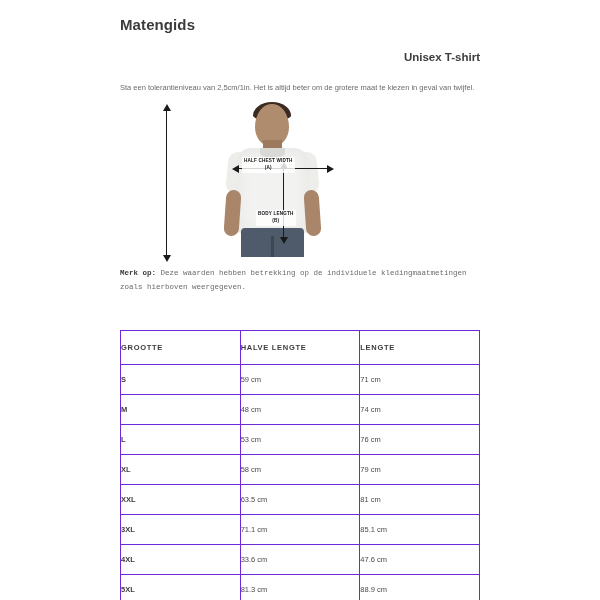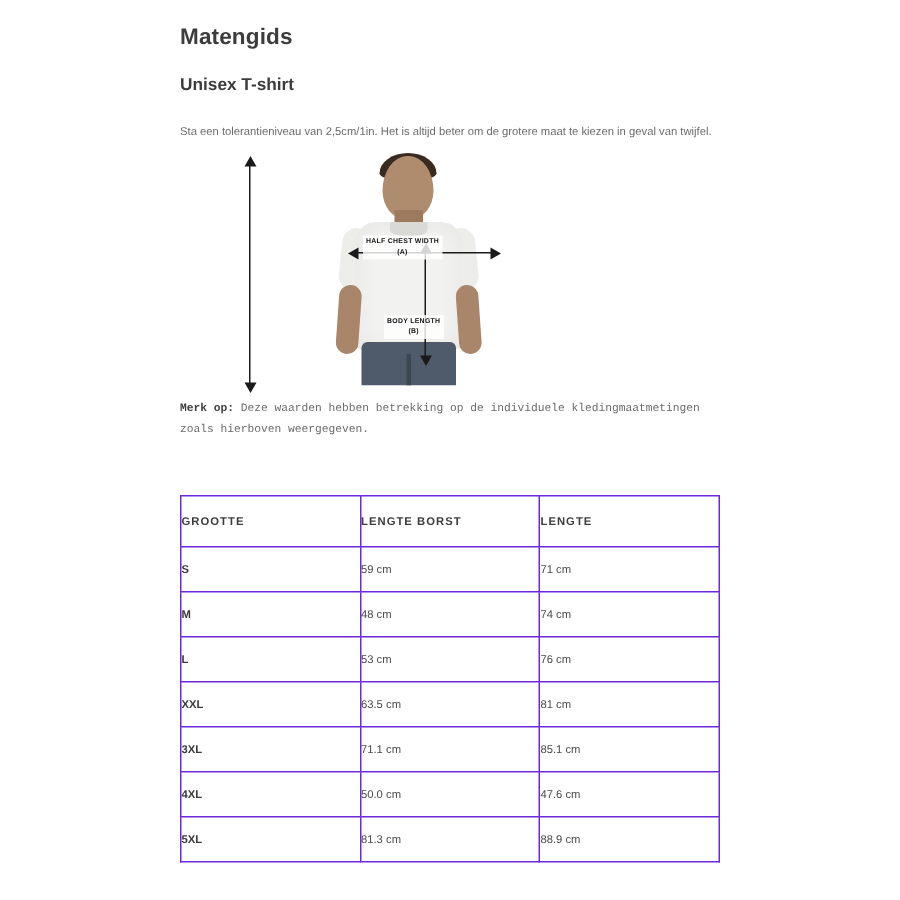--- a/index.html
+++ b/index.html
@@ -27,20 +27,21 @@
     font-weight: bold;
     color: #3c3c3c;
     margin: 0 0 0 0;
     letter-spacing: 0.1px;
   }
   .subtitle {
     font-size: 11.5px;
     font-weight: bold;
     color: #3c3c3c;
     margin: 18px 0 0 0;
+    text-align: right;
   }
   .intro {
     font-size: 7.5px;
     line-height: 1.75;
     color: #6b6b6b;
     margin: 18px 0 0 0;
     max-width: 360px;
   }
   
   .figure {
@@ -308,53 +309,58 @@
       <span>(B)</span>
     </div>
   </div>
 
   <p class="note"><b>Merk op:</b><span> Deze waarden hebben betrekking op de individuele kledingmaatmetingen zoals hierboven weergegeven.</span></p>
 
   <table class="size-table">
     <thead>
       <tr>
         <th>GROOTTE</th>
-        <th>LENGTE BORST</th>
+        <th>HALVE LENGTE</th>
         <th>LENGTE</th>
       </tr>
     </thead>
     <tbody>
       <tr>
         <td>S</td>
         <td>59 cm</td>
         <td>71 cm</td>
       </tr>
       <tr>
         <td>M</td>
         <td>48 cm</td>
         <td>74 cm</td>
       </tr>
       <tr>
         <td>L</td>
         <td>53 cm</td>
         <td>76 cm</td>
       </tr>
       <tr>
+        <td>XL</td>
+        <td>58 cm</td>
+        <td>79 cm</td>
+      </tr>
+      <tr>
         <td>XXL</td>
         <td>63.5 cm</td>
         <td>81 cm</td>
       </tr>
       <tr>
         <td>3XL</td>
         <td>71.1 cm</td>
         <td>85.1 cm</td>
       </tr>
       <tr>
         <td>4XL</td>
-        <td>50.0 cm</td>
+        <td>33.6 cm</td>
         <td>47.6 cm</td>
       </tr>
       <tr>
         <td>5XL</td>
         <td>81.3 cm</td>
         <td>88.9 cm</td>
       </tr>
     </tbody>
   </table>
 

